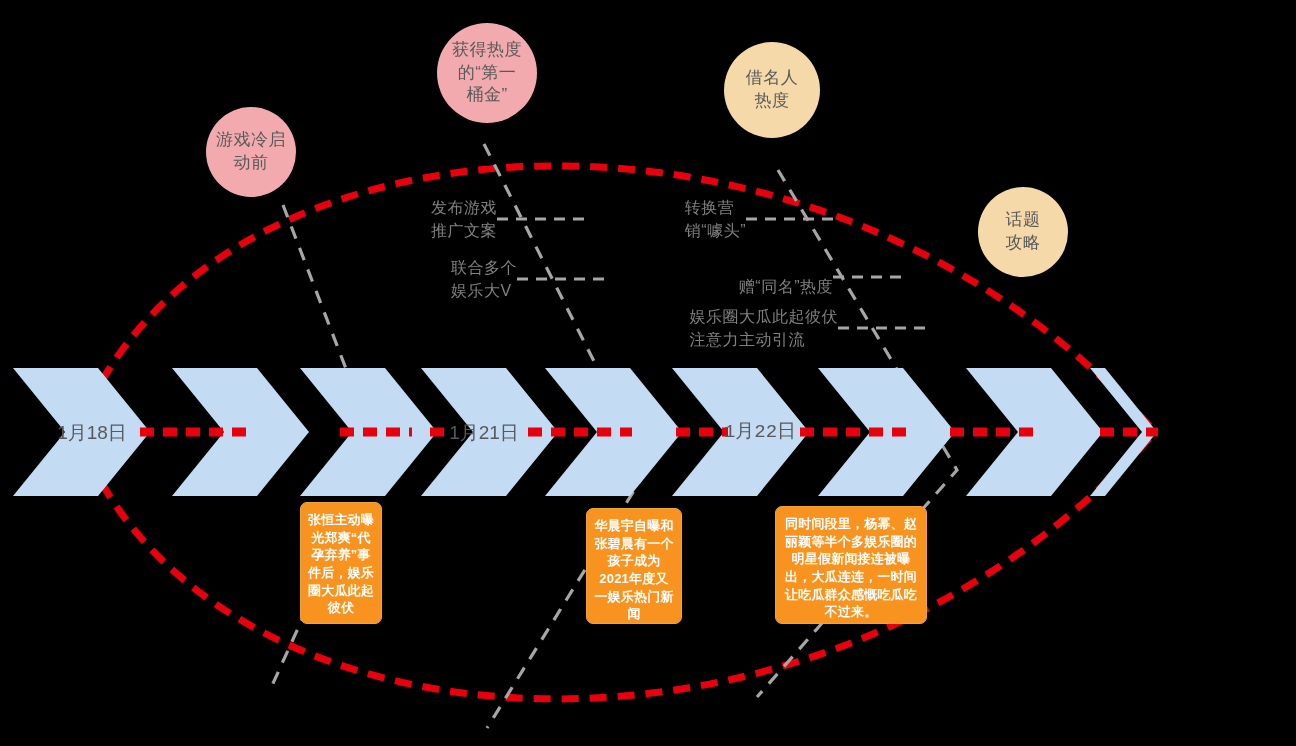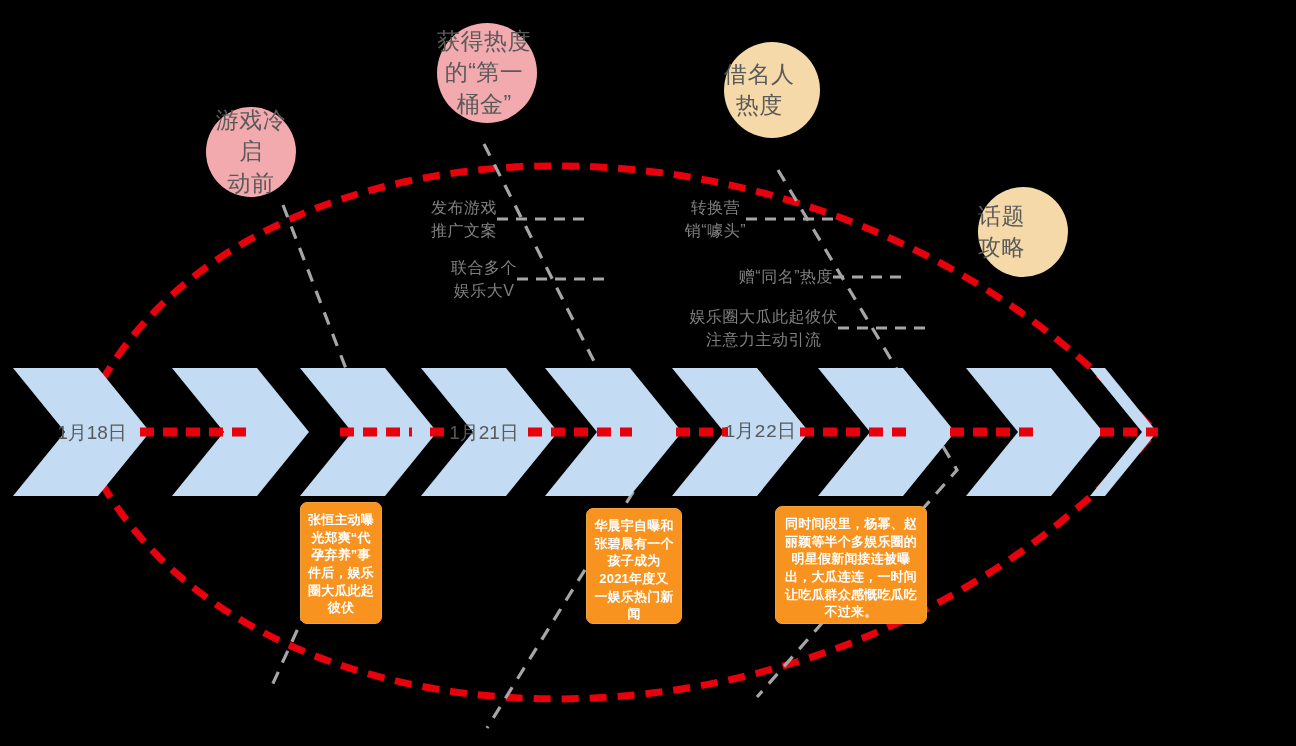--- a/index.html
+++ b/index.html
@@ -21,24 +21,24 @@
     width: 1296px;
     height: 746px;
   }
 
   
   .phase-bubble {
     position: absolute;
     border-radius: 50%;
     display: flex;
     align-items: center;
-    justify-content: flex-start;
+    justify-content: center;
     text-align: center;
     color: #5a5a5a;
-    font-size: 23px;
+    font-size: 17px;
     line-height: 1.35;
     letter-spacing: 0.5px;
     white-space: pre-line;
     box-sizing: border-box;
   }
 
   
   .date-label {
     position: absolute;
     color: #595959;
@@ -51,21 +51,21 @@
   
   .note-label {
     position: absolute;
     color: #808080;
     font-size: 16px;
     line-height: 1.45;
     white-space: pre-line;
     transform: translate(-100%, -50%);
     letter-spacing: 0.5px;
   }
-  .note-label.align-center { text-align: center; }
+  .note-label.align-center { text-align: left; }
 
   
   .event-card {
     position: absolute;
     background: #f7931e;
     border: 1.5px solid #f0a33c;
     border-radius: 7px;
     color: #ffffff;
     font-size: 13px;
     line-height: 1.36;
@@ -165,21 +165,21 @@
 
   <div class="note-label align-center" style="left:497px; top:219px;">发布游戏
 推广文案</div>
 
   <div class="note-label align-center" style="left:517px; top:279px;">联合多个
 娱乐大V</div>
 
   <div class="note-label align-center" style="left:746px; top:219px;">转换营
 销“噱头”</div>
 
-  <div class="note-label align-center" style="left:833px; top:277px;">赠“同名”热度</div>
+  <div class="note-label align-center" style="left:833px; top:287px;">赠“同名”热度</div>
 
   <div class="note-label align-center" style="left:838px; top:328px;">娱乐圈大瓜此起彼伏
 注意力主动引流</div>
 
   <div class="event-card" style="left:300px; top:502px; width:82px; height:122px;">张恒主动曝光郑爽“代孕弃养”事件后，娱乐圈大瓜此起彼伏</div>
 
   <div class="event-card" style="left:586px; top:508px; width:96px; height:116px;">华晨宇自曝和张碧晨有一个孩子成为2021年度又一娱乐热门新闻</div>
 
   <div class="event-card" style="left:775px; top:506px; width:152px; height:118px;">同时间段里，杨幂、赵丽颖等半个多娱乐圈的明星假新闻接连被曝出，大瓜连连，一时间让吃瓜群众感慨吃瓜吃不过来。</div>
 

